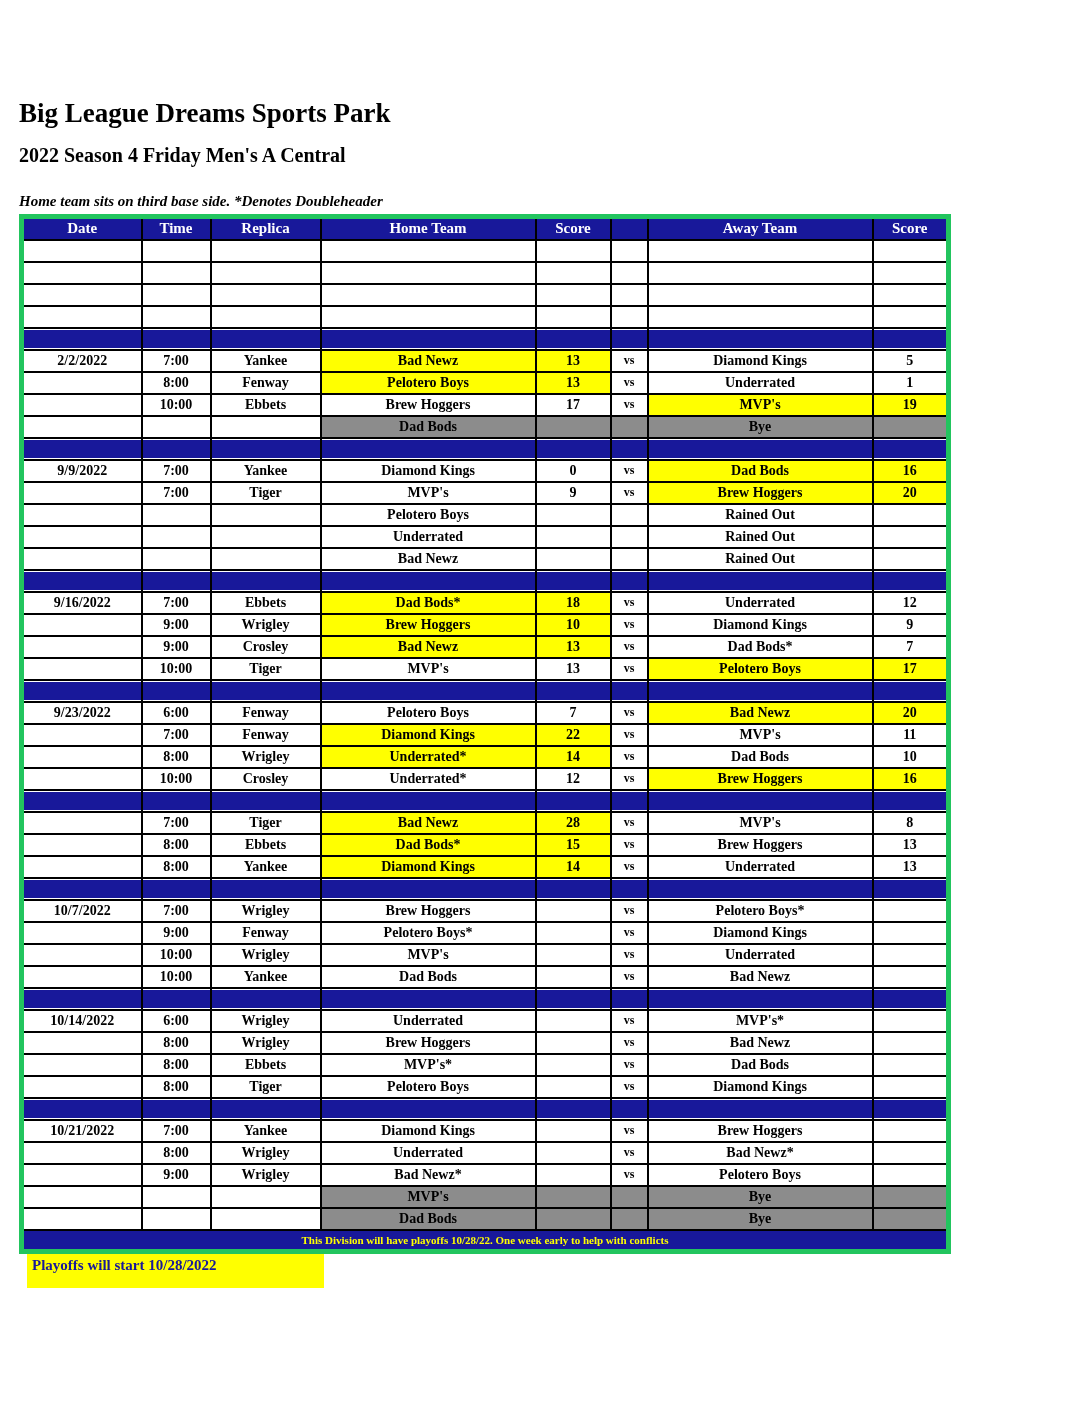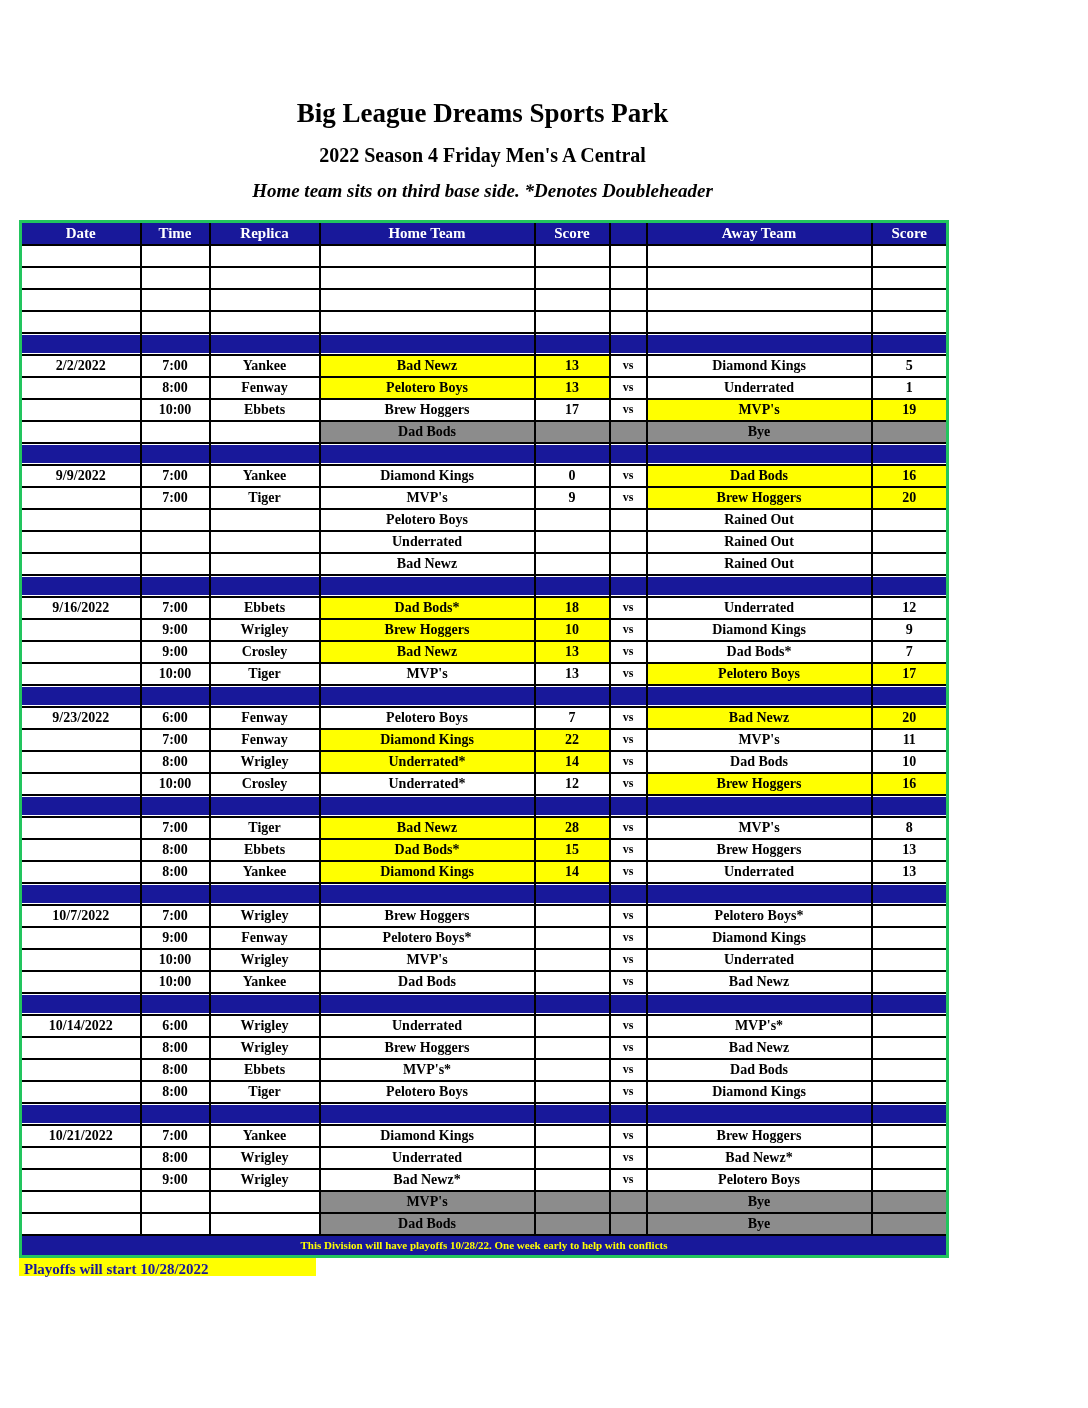--- a/index.html
+++ b/index.html
@@ -13,48 +13,47 @@
   }
   .page {
     position: relative;
     width: 1088px;
     height: 1408px;
   }
   .title-block {
     width: 927px;
     margin-left: 19px;
     padding-top: 98px;
-    text-align: center;
     color: #000;
   }
   .title {
     font-size: 27px;
     font-weight: bold;
     line-height: 30px;
   }
   .subtitle {
     font-size: 20px;
     font-weight: bold;
     margin-top: 16px;
     line-height: 23px;
   }
   .note {
-    font-size: 19px;
+    font-size: 15px;
     font-weight: bold;
     font-style: italic;
-    margin-top: 15px;
+    margin-top: 25px;
     line-height: 18px;
   }
   table.schedule {
     border-collapse: collapse;
     table-layout: fixed;
     width: 927px;
     margin-left: 19px;
-    margin-top: 20px;
-    border: 3px solid #22c55e;
+    margin-top: 4px;
+    border: 5px solid #22c55e;
   }
   .schedule th, .schedule td {
     border: 2px solid #000;
     padding: 0 2px;
     text-align: center;
     vertical-align: middle;
     font-weight: bold;
     font-size: 14px;
     font-family: "Liberation Serif", serif;
     white-space: nowrap;
@@ -74,23 +73,23 @@
   }
   td.hl { background: var(--yellow); }
   td.gray { background: var(--gray); }
   td.vs { font-size: 12px; }
   td.footer-cell {
     background: var(--navy);
     color: var(--yellow);
     font-size: 11px;
   }
   .playoffs {
-    margin-left: 19px;
+    margin-left: 27px;
     width: 292px;
-    height: 18px;
+    height: 34px;
     line-height: 22px;
     background: var(--yellow);
     color: var(--navy);
     font-weight: bold;
     font-size: 15px;
     padding-left: 5px;
     font-family: "Liberation Serif", serif;
   }
 </style>
 </head>

